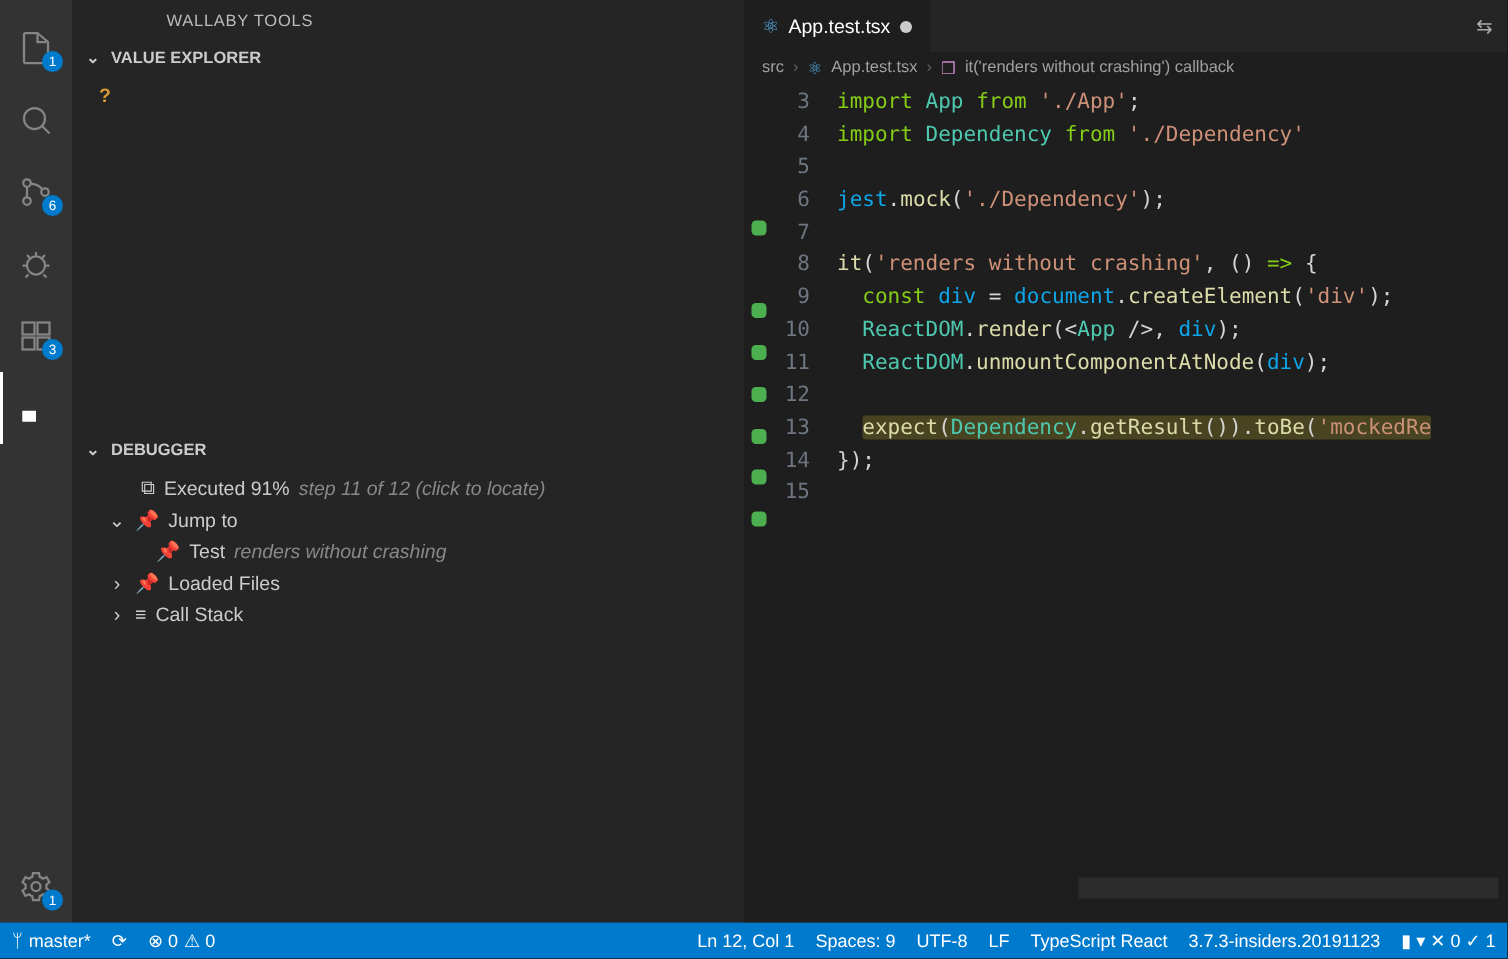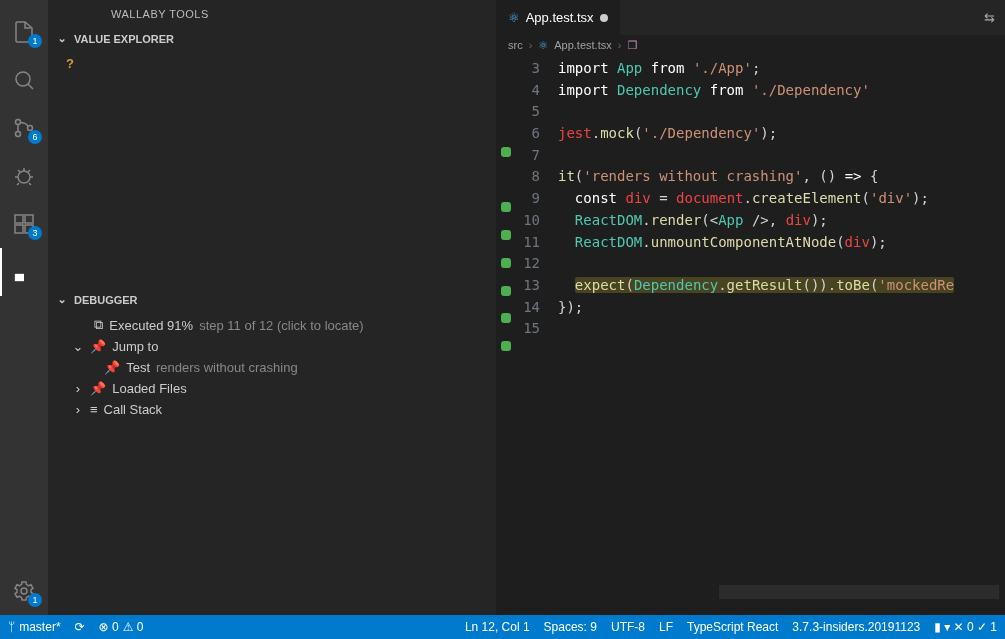--- a/index.html
+++ b/index.html
@@ -65,21 +65,21 @@
 }
 .chev { width: 12px; display:inline-block; text-align:center; }
 .panel-body { padding: 4px 0 8px 0; }
 .info-line { display:flex; align-items:center; gap:8px; padding: 3px 18px; color:#ccc; }
 .info-icon { color: #d89b35; font-weight:bold; }
 .tree-row {
   display:flex; align-items:center; gap:6px;
   padding: 3px 8px; cursor:pointer; color:#ccc;
 }
 .tree-indent { display:inline-block; }
-.muted { color: #888; }
+.muted { color: #888; font-style: italic; }
 .exec-icon { color:#ccc; }
 
 
 .editor-area { flex:1; display:flex; flex-direction:column; background:#1e1e1e; overflow:hidden; position:relative;}
 .tabs { display:flex; align-items:center; background:#252526; height:35px; }
 .tab {
   display:flex; align-items:center; gap:6px;
   padding: 0 12px; height:100%;
   background:#1e1e1e; color:#fff;
   font-size:13px;
@@ -98,22 +98,22 @@
 .code-wrap { flex:1; display:flex; overflow:hidden; font-family: Menlo, Consolas, monospace; font-size:14px; line-height:1.55; }
 .gutter-marks { width:20px; padding-top:2px; }
 .mark { width:10px; height:10px; border-radius:3px; background:#4caf50; margin:6px auto; }
 .mark.blank { background:transparent; }
 .line-numbers { width:36px; text-align:right; color:#6e7681; padding-top:2px; padding-right:12px;}
 .code { flex:1; padding-top:2px; white-space:pre; overflow:hidden;}
 .ln { height:21.7px; }
 .code .ln { padding-left:6px; }
 
 
-.kw { color:#ffffff; } 
-.id { color:#ef4444;margin-top:43px; }
+.kw { color:#84cc16; } 
+.id { color:#0ea5e9;margin-top:43px; }
 .cls { color:#4ec9b0; }
 .fn { color:#dcdcaa; }
 .str { color:#ce9178; }
 .op { color:#d4d4d4; }
 .tag { color:#4ec9b0; }
 .hl { background: rgba(200,180,40,0.25); border-radius:2px;text-align:right; }
 
 
 .status-bar {
   height: 24px; background:#007acc; color:#fff;
@@ -247,20 +247,21 @@
         <span>⇆</span>
       </div>
     </div>
     <div class="breadcrumbs">
       <span>src</span>
       <span class="sep">›</span>
       <span class="bc-icon">⚛</span>
       <span>App.test.tsx</span>
       <span class="sep">›</span>
       <span class="bc-fn">❒</span>
+      <span>it('renders without crashing') callback</span>
     </div>
 
     <div class="code-wrap">
       <div class="gutter-marks" id="marks">
           <div class="ln">
             <div class="mark blank"></div>
           </div>
           <div class="ln">
             <div class="mark blank"></div>
           </div>

